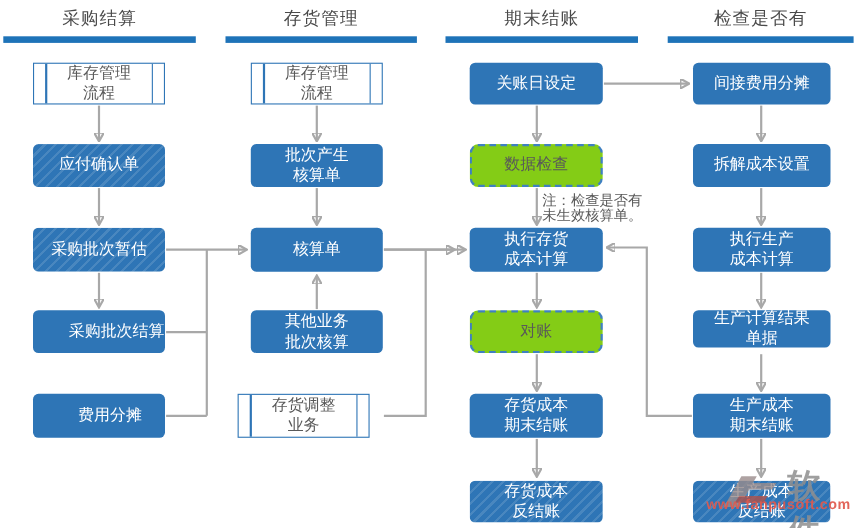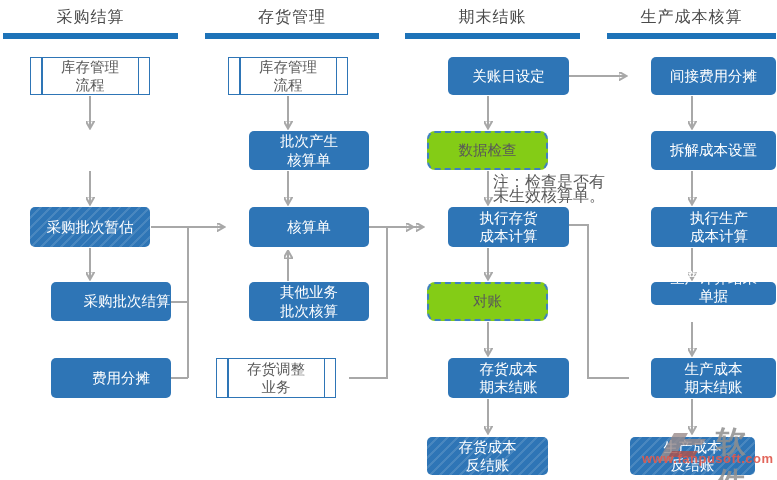--- a/index.html
+++ b/index.html
@@ -5,48 +5,48 @@
   html,body{margin:0;padding:0;background:#ffffff;}
   body{font-family:"Liberation Sans","DejaVu Sans",sans-serif;}
   #canvas{position:relative;width:777px;height:480px;background:#ffffff;overflow:hidden;}
 
   .col-header{position:absolute;height:22px;text-align:center;font-size:16px;color:#4a4a4a;letter-spacing:1px;}
   .col-bar{position:absolute;height:6px;background:#1e73b8;}
 
   .node{position:absolute;display:flex;align-items:center;justify-content:center;
         text-align:center;font-size:14.5px;line-height:1.25;white-space:pre-line;
         border-radius:5px;box-sizing:border-box;z-index:2;}
-  .node.solid{background:#2e75b6;color:#ffffff;margin-left:21px;}
+  .node.solid{background:#2e75b6;color:#ffffff;}
   .node.hatched{color:#ffffff;
         background:#2e75b6 repeating-linear-gradient(135deg,rgba(255,255,255,0.13) 0 2px,rgba(0,0,0,0) 2px 7px);}
   .node.dashed{background:#84cc16;border:2px dashed #3f80c1;border-radius:8px;color:#595959;text-align:right;}
   .node.predefined{background:#ffffff;border:1.5px solid #2e75b6;border-radius:0;color:#595959;}
   .sideline{position:absolute;top:0;bottom:0;width:1.5px;background:#2e75b6;}
   .sideline.l{left:10px;} .sideline.r{right:10px;}
 
   #connectors{position:absolute;left:0;top:0;z-index:1;}
   #connectors path{stroke:#a8a8a8;stroke-width:2;fill:none;}
 
-  .note{position:absolute;left:493px;top:175px;width:112px;font-size:16px;line-height:14px;
+  .note{position:absolute;left:493px;top:175px;width:112px;font-size:13px;line-height:14px;
         color:#595959;white-space:pre-line;text-align:left;z-index:3;}
 
   .watermark{position:absolute;left:632px;top:418px;width:145px;height:54px;z-index:5;pointer-events:none;}
   .wm-brand{position:absolute;left:84px;top:4px;font-size:30px;font-weight:bold;color:#8f8f8f;opacity:.85;letter-spacing:1px;}
   .wm-logo{position:absolute;left:12px;top:13px;opacity:.8;}
   .wm-url{position:absolute;left:10px;top:33px;font-size:13px;font-weight:bold;color:#e05a4e;opacity:.92;letter-spacing:.5px;}
 </style>
 </head>
 <body>
 
 <div id="canvas">
 
   <div class="col-header" style="left:3px;top:7px;width:175px;">采购结算</div>
   <div class="col-header" style="left:205px;top:7px;width:174px;">存货管理</div>
   <div class="col-header" style="left:405px;top:7px;width:175px;">期末结账</div>
-  <div class="col-header" style="left:607px;top:7px;width:169px;">生产成本核算</div>
+  <div class="col-header" style="left:607px;top:7px;width:169px;">检查是否有</div>
 
   <div class="col-bar" style="left:3px;top:33px;width:175px;"></div>
   <div class="col-bar" style="left:205px;top:33px;width:174px;"></div>
   <div class="col-bar" style="left:405px;top:33px;width:175px;"></div>
   <div class="col-bar" style="left:607px;top:33px;width:169px;"></div>
 
   <svg id="connectors" width="777" height="480">
     <defs>
       <marker id="arr" markerWidth="9" markerHeight="9" refX="7.5" refY="4.5" orient="auto" markerUnits="userSpaceOnUse">
         <path d="M0,0 L8,4.5 L0,9 Z" fill="#a8a8a8" stroke="none"></path>
@@ -82,20 +82,23 @@
     <path d="M692,248 V279" marker-end="url(#arr)"></path>
     <path d="M692,322 V355" marker-end="url(#arr)"></path>
     <path d="M692,399 V433" marker-end="url(#arr)"></path>
   </svg>
 
   <div class="node predefined" style="left:30px;top:57px;width:120px;height:38px;">
     <span class="sideline l"></span>
     <span class="sideline r"></span>
     <span>库存管理
 流程</span>
+  </div>
+  <div class="node hatched" style="left:30px;top:131px;width:120px;height:39px;">
+    <span>应付确认单</span>
   </div>
   <div class="node hatched" style="left:30px;top:207px;width:120px;height:40px;">
     <span>采购批次暂估</span>
   </div>
   <div class="node solid" style="left:30px;top:282px;width:120px;height:39px;padding-left:32px;">
     <span>采购批次结算</span>
   </div>
   <div class="node solid" style="left:30px;top:358px;width:120px;height:40px;padding-left:20px;">
     <span>费用分摊</span>
   </div>
@@ -145,25 +148,25 @@
     <span>存货成本
 反结账</span>
   </div>
 
   <div class="node solid" style="left:630px;top:57px;width:125px;height:38px;">
     <span>间接费用分摊</span>
   </div>
   <div class="node solid" style="left:630px;top:131px;width:125px;height:39px;">
     <span>拆解成本设置</span>
   </div>
-  <div class="node solid" style="left:630px;top:207px;width:136px;height:40px;">
+  <div class="node solid" style="left:630px;top:207px;width:125px;height:40px;">
     <span>执行生产
 成本计算</span>
   </div>
-  <div class="node solid" style="left:630px;top:282px;width:125px;height:23px;align-items:flex-end;">
+  <div class="node solid" style="left:630px;top:282px;width:125px;height:34px;">
     <span>生产计算结果
 单据</span>
   </div>
   <div class="node solid" style="left:630px;top:358px;width:125px;height:40px;">
     <span>生产成本
 期末结账</span>
   </div>
   <div class="node hatched" style="left:630px;top:437px;width:125px;height:38px;">
     <span>生产成本
 反结账</span>

